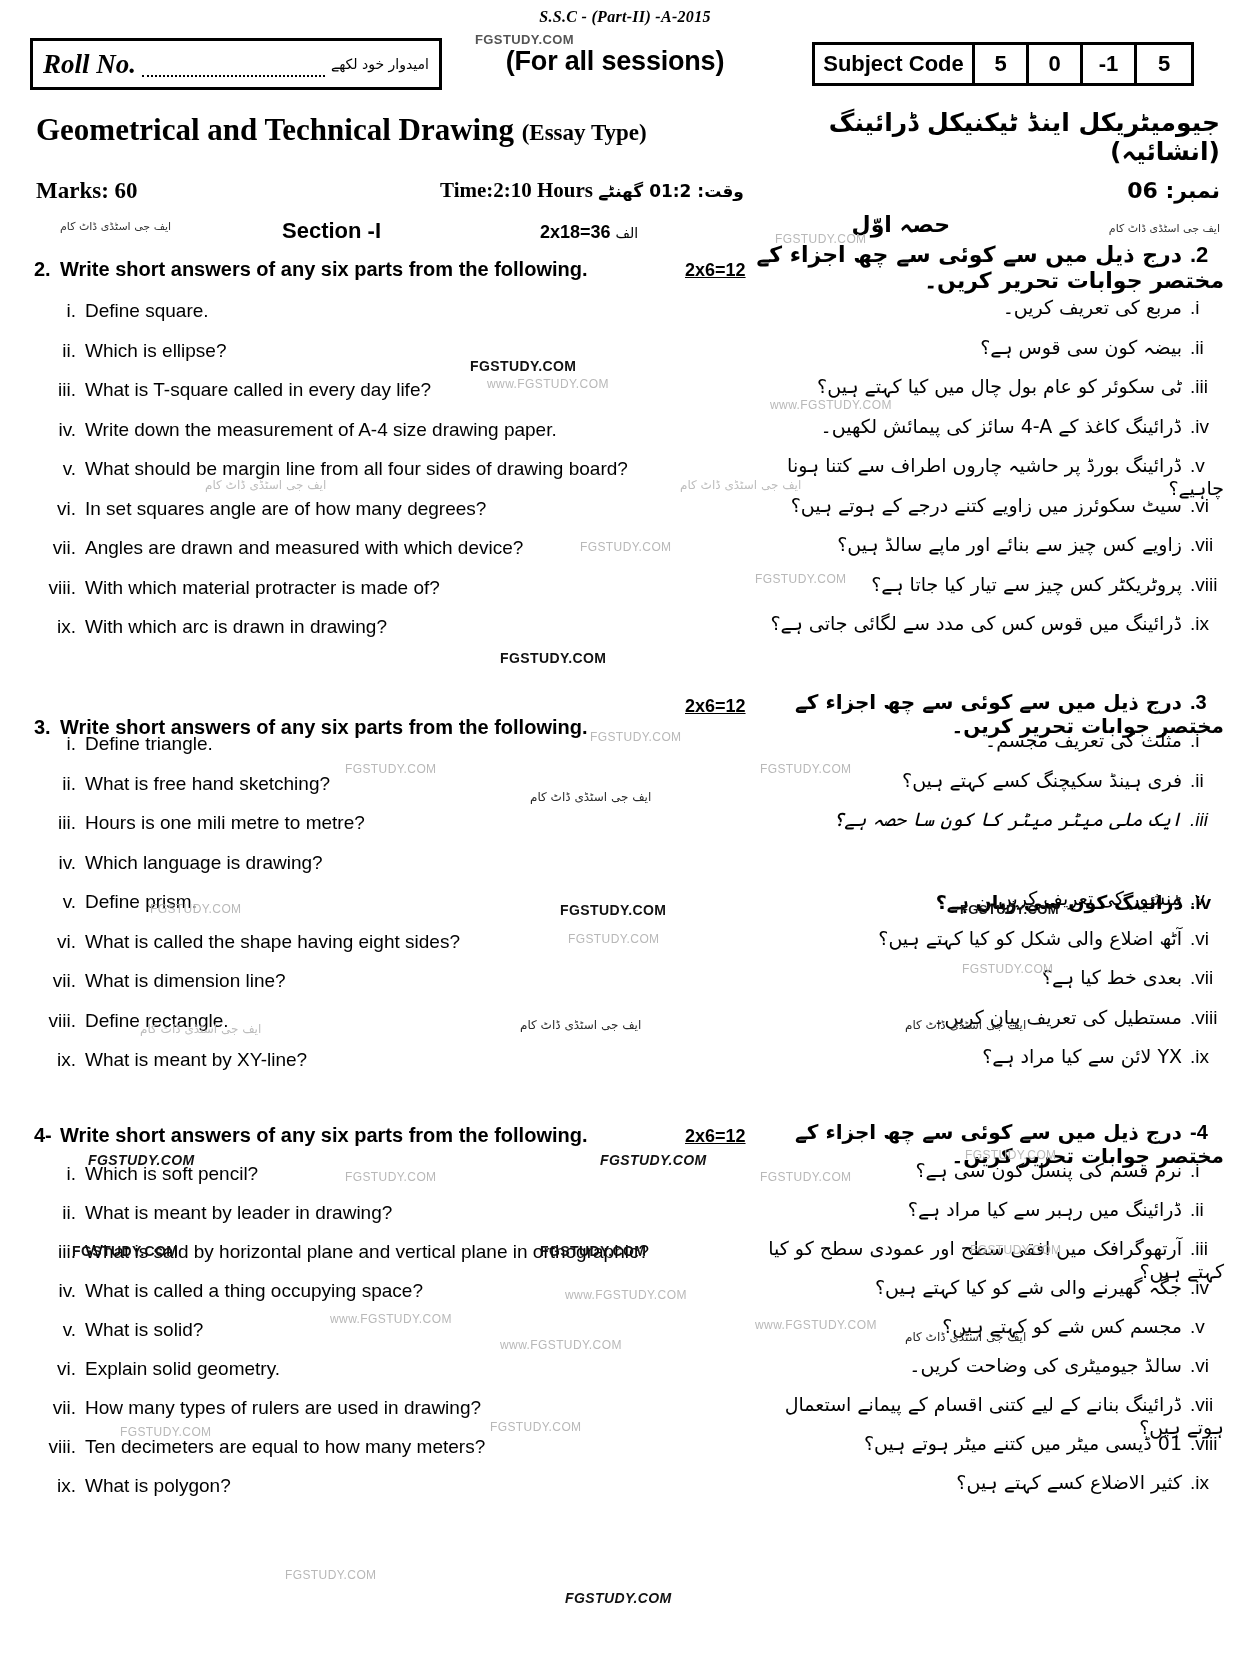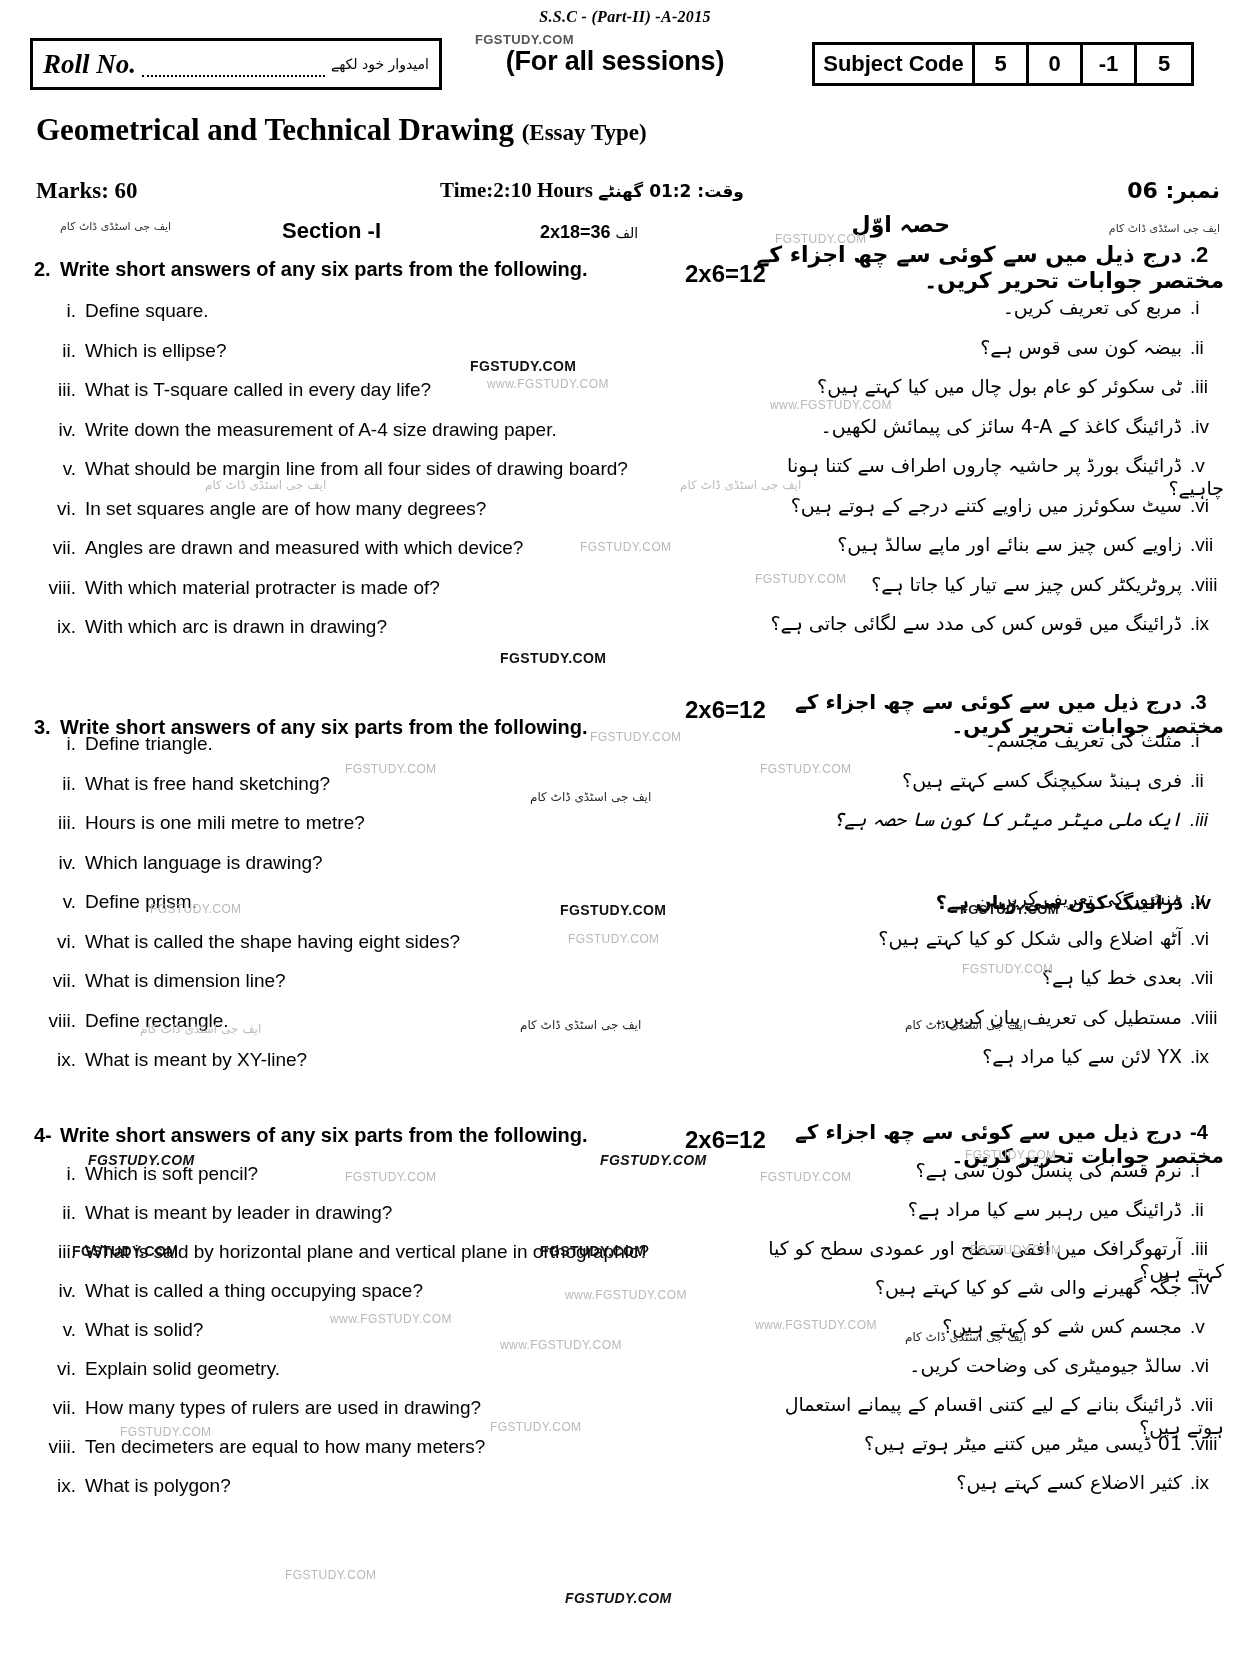--- a/index.html
+++ b/index.html
@@ -71,21 +71,21 @@
   .section-en{left:282px;top:218px;font-weight:700;font-size:22px;}
   .marksdist{left:540px;top:222px;font-weight:700;font-size:18px;}
   .marksdist .u{font-family:"DejaVu Sans",sans-serif;font-weight:400;font-size:14px;}
   .hissa{right:300px;top:212px;font-size:22px;font-weight:700;}
   .fgs-ur-a{left:60px;top:220px;font-size:11px;color:#333;}
   .fgs-ur-b{right:30px;top:222px;font-size:11px;color:#333;}
 
   
   .qhead{font-weight:700;font-size:20px;}
   .qhead .num{display:inline-block;width:26px;}
-  .qmarks{font-weight:700;font-size:24px;}
+  .qmarks{font-weight:700;font-size:18px;text-decoration:underline;}
   .part-en{font-size:19px;}
   .part-ro{display:inline-block;width:42px;text-align:right;padding-right:9px;}
   .part-ur{font-size:19px;text-align:right;}
   .ur-ro{display:inline-block;width:34px;text-align:left;padding-left:8px;
          font-family:"Liberation Sans",sans-serif;direction:ltr;}
 
   .col-en{left:34px;width:720px;}
   .col-ur{right:26px;width:470px;}
 
   
@@ -116,20 +116,21 @@
     <div class="cell dig">5</div>
     <div class="cell dig">0</div>
     <div class="cell dig">-1</div>
     <div class="cell dig">5</div>
   </div>
 
   <div class="abs title-en">
     <span>Geometrical and Technical Drawing</span>
     <span class="sub">(Essay Type)</span>
   </div>
+  <div class="abs title-ur urdu">جیومیٹریکل اینڈ ٹیکنیکل ڈرائینگ (انشائیہ)</div>
 
   <div class="abs marks">Marks: 60</div>
   <div class="abs time">
     <span>Time:2:10 Hours</span>
     <span class="u urdu">وقت: 2:10 گھنٹے</span>
   </div>
   <div class="abs numbr urdu">نمبر: 60</div>
 
   <div class="abs section-en">Section -I</div>
   <div class="abs marksdist">

